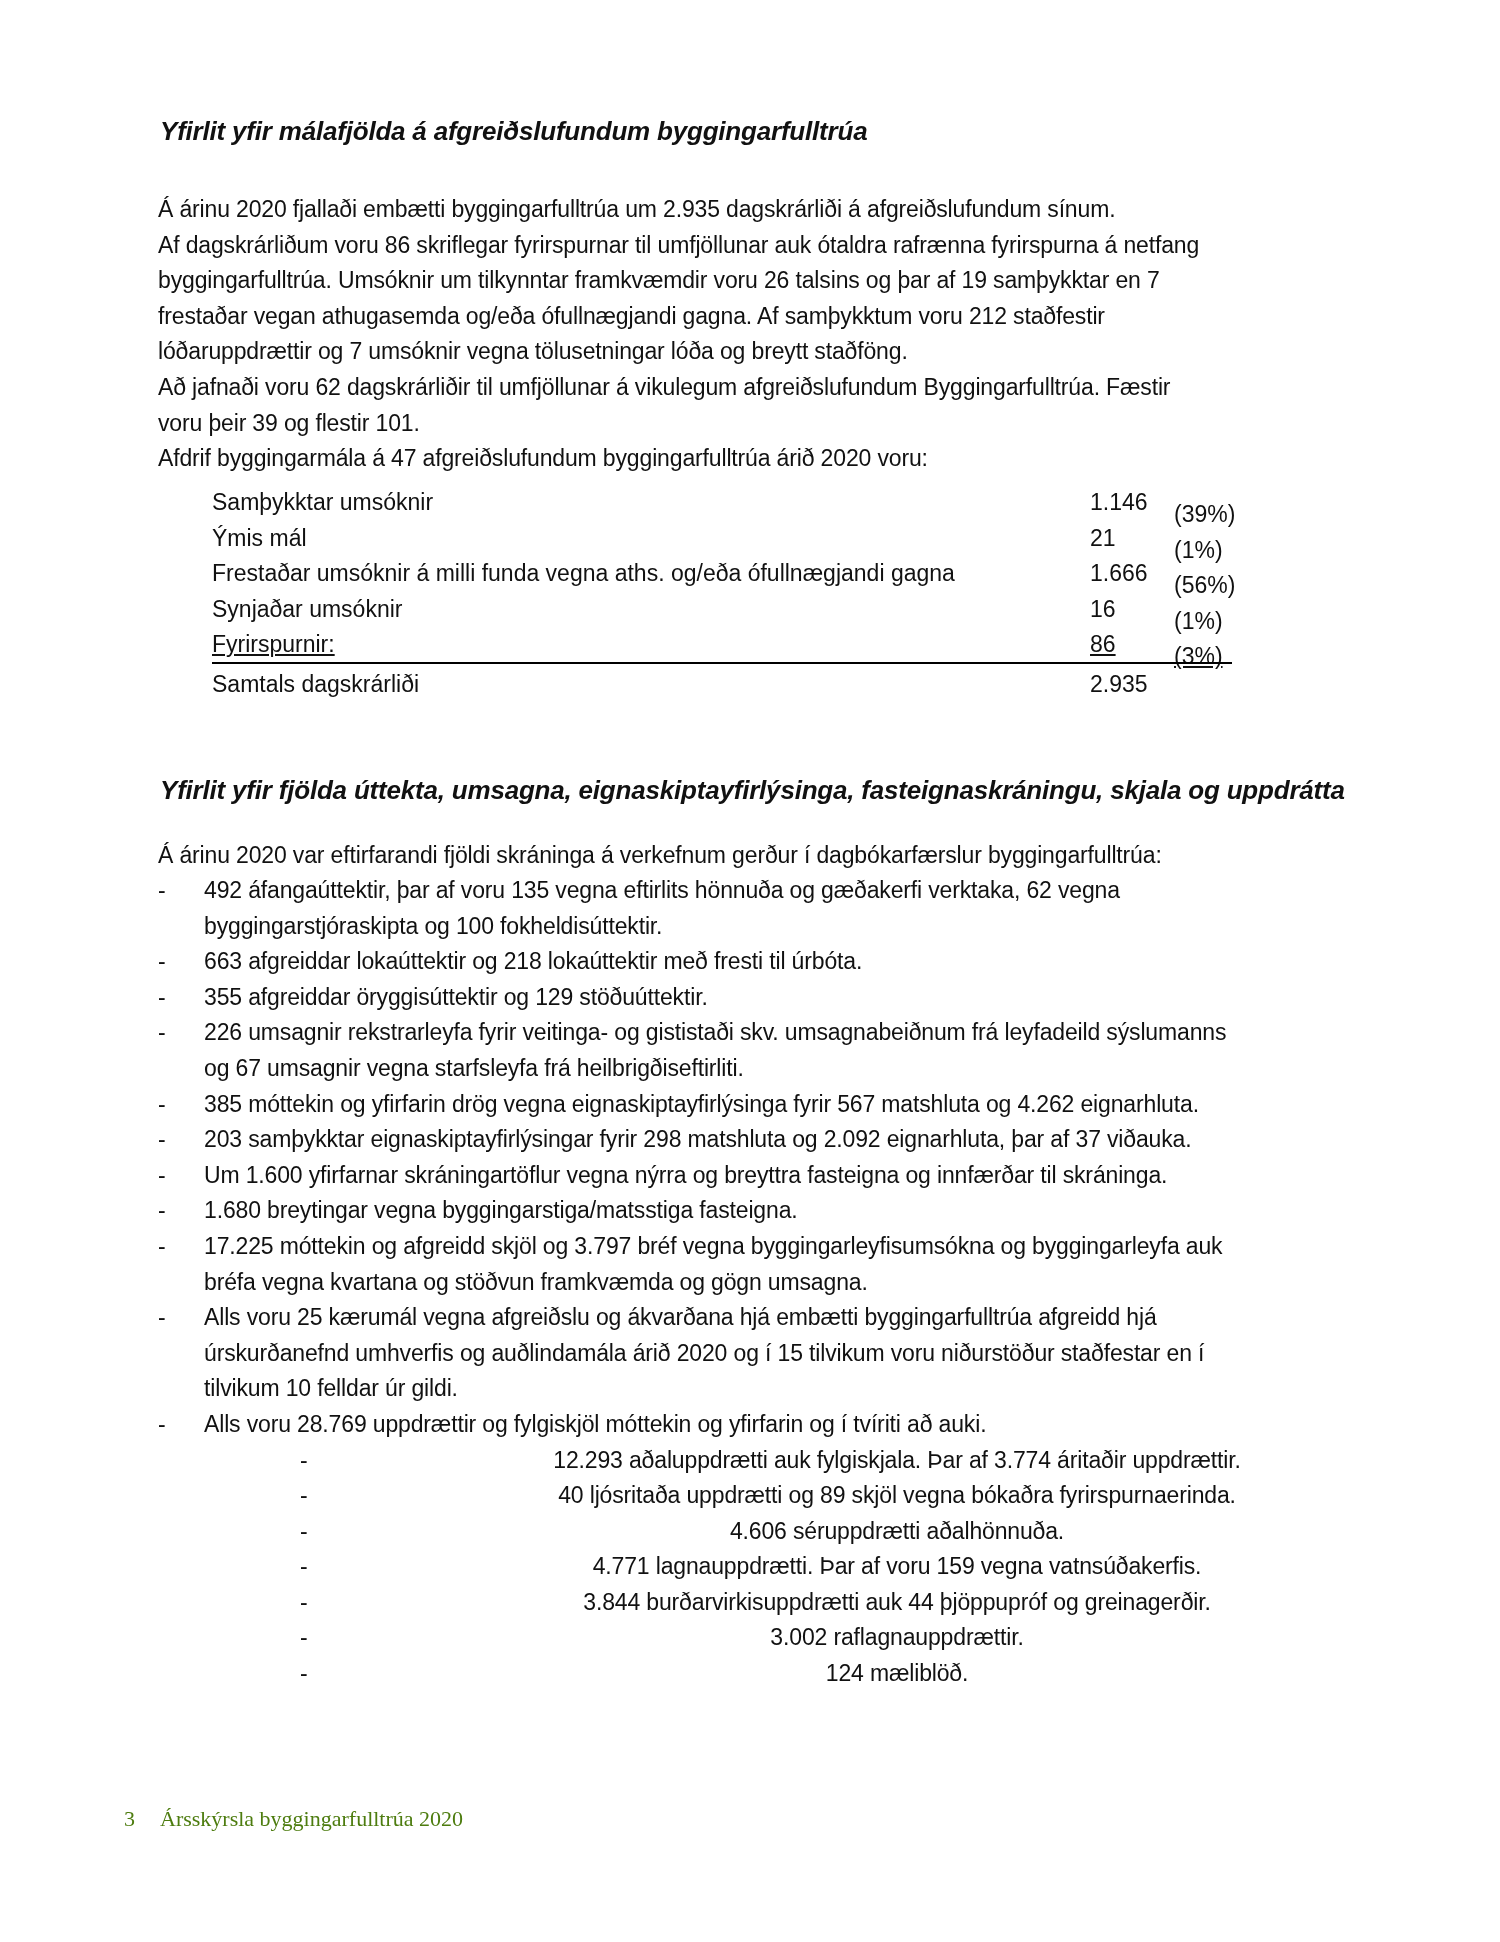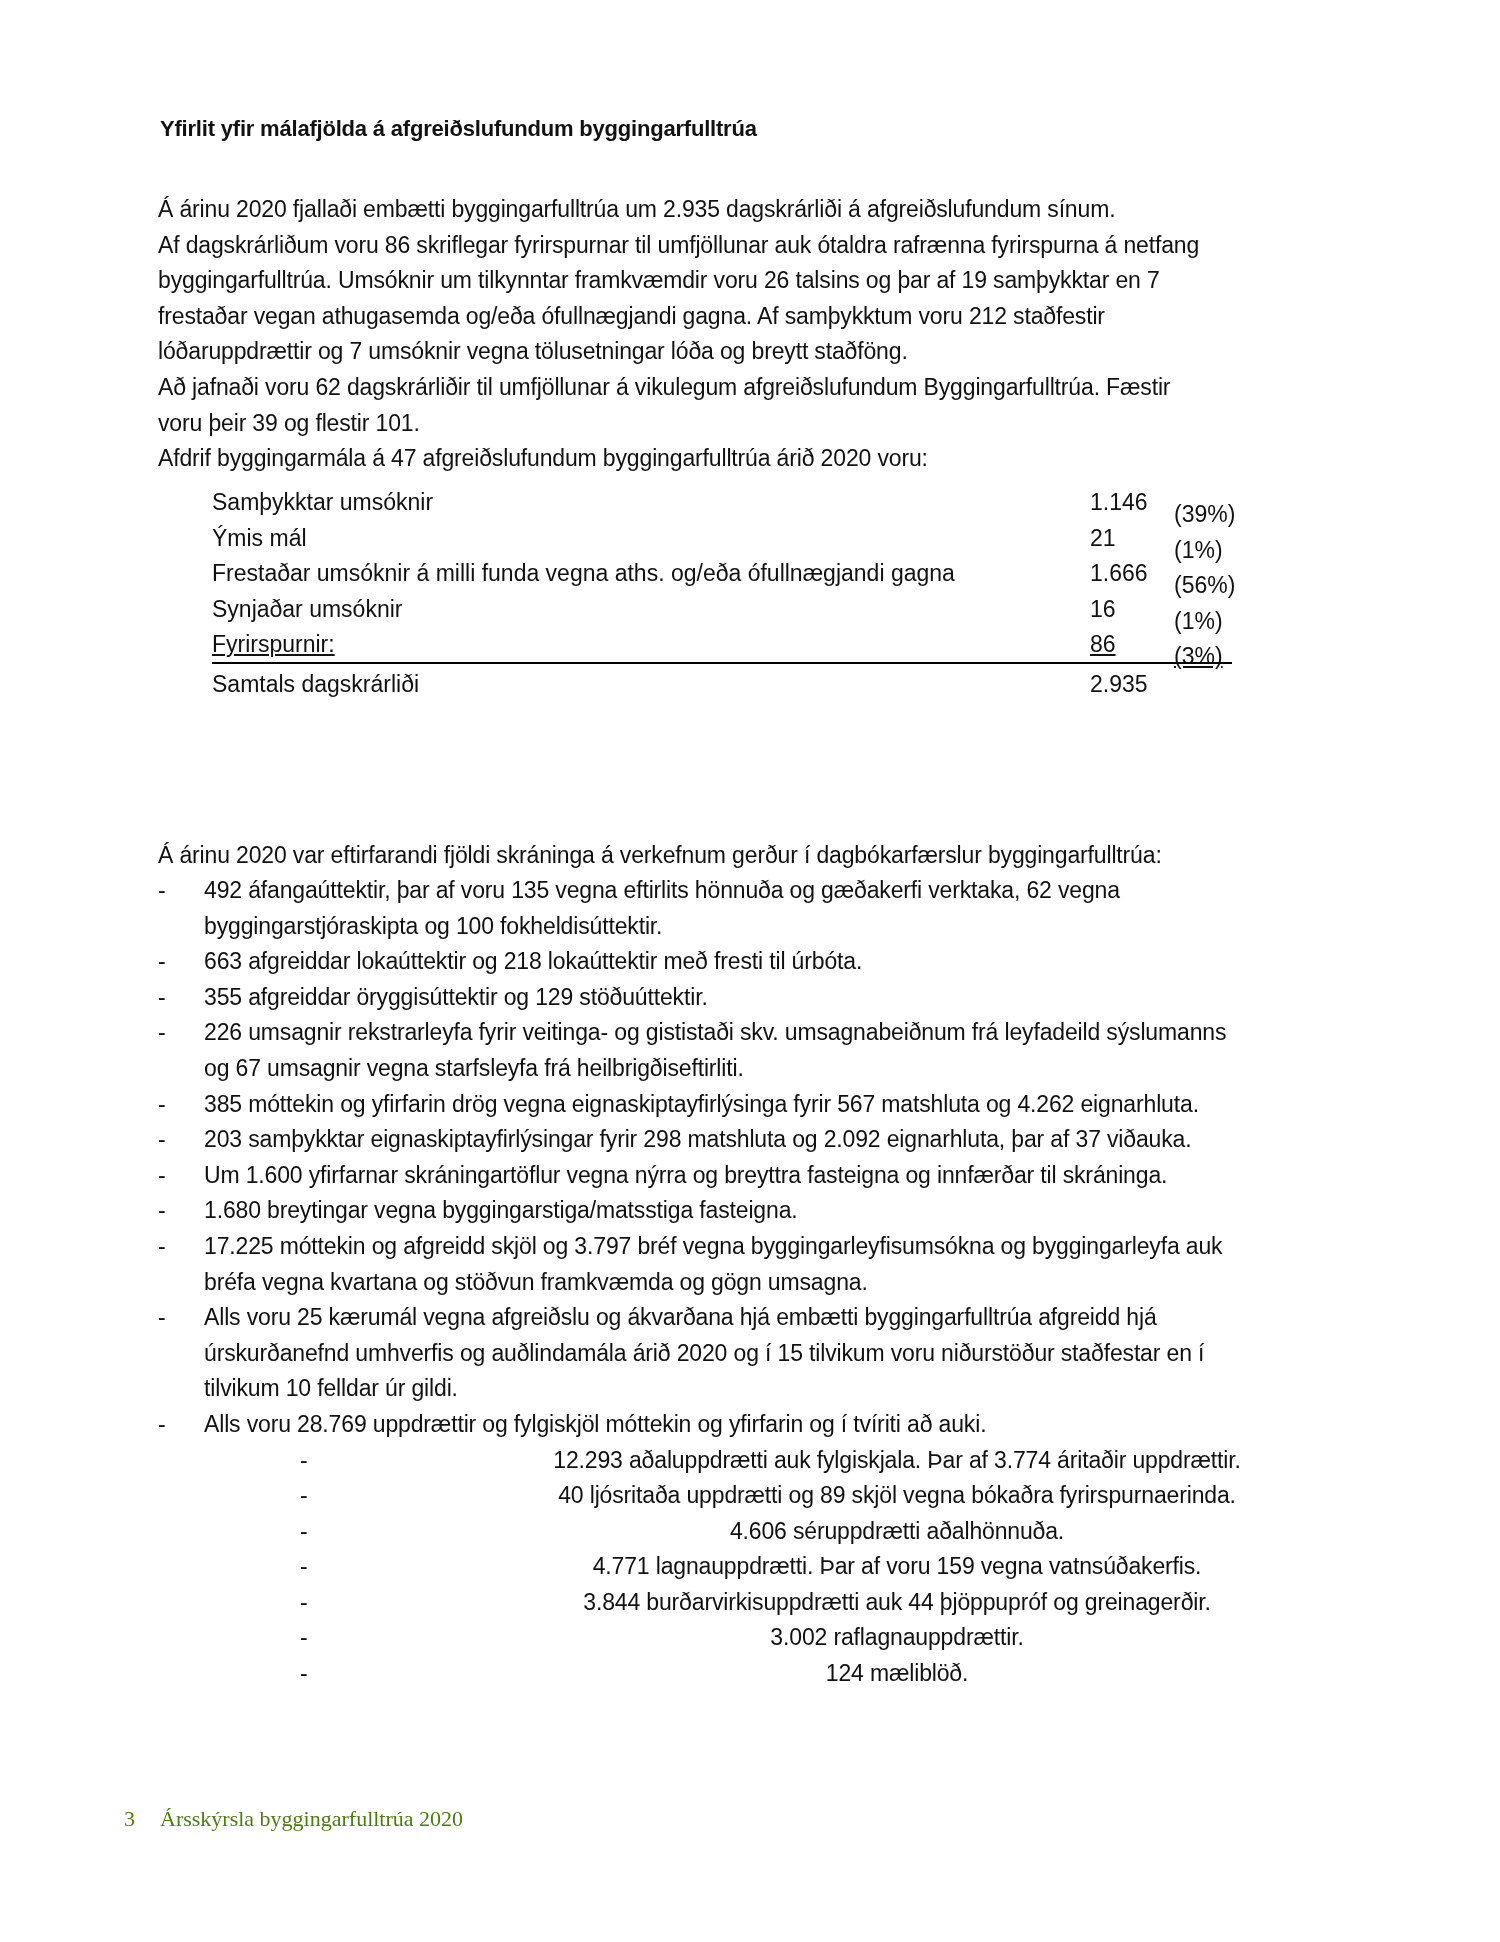--- a/index.html
+++ b/index.html
@@ -18,22 +18,23 @@
     .page {
       position: absolute;
       left: 0; top: 0;
       width: 1500px;
       height: 1942px;
     }
     .heading {
       position: absolute;
       left: 160px;
       font-weight: bold;
-      font-size: 22px;
+      font-size: 26px;
       letter-spacing: -0.2px;
+      font-style: italic;
     }
     #h1 { top: 116px; }
     #h2 { top: 775px; }
 
     .para {
       position: absolute;
       left: 158px;
       width: 1260px;
       font-size: 23px;
       line-height: 35.6px;
@@ -157,20 +158,21 @@
       <span class="num">86</span>
       <span class="pct">(3%)</span>
     </div>
     <div class="stats-rule"></div>
     <div class="stats-row stats-total">
       <span class="lbl">Samtals dagskrárliði</span>
       <span class="num">2.935</span>
     </div>
   </div>
 
+  <div class="heading" id="h2">Yfirlit yfir fjölda úttekta, umsagna, eignaskiptayfirlýsinga, fasteignaskráningu, skjala og uppdrátta</div>
 
   <div class="para" id="intro2">
     <span class="line"> Á árinu 2020 var eftirfarandi fjöldi skráninga á verkefnum gerður í dagbókarfærslur byggingarfulltrúa:</span>
   </div>
 
   <div class="bullets" id="bullet-list">
       <div class="bullet">
         <span class="dash">-</span>
         <span class="line">492 áfangaúttektir, þar af voru 135 vegna eftirlits hönnuða og gæðakerfi verktaka, 62 vegna</span>
         <span class="line">byggingarstjóraskipta og 100 fokheldisúttektir.</span>

